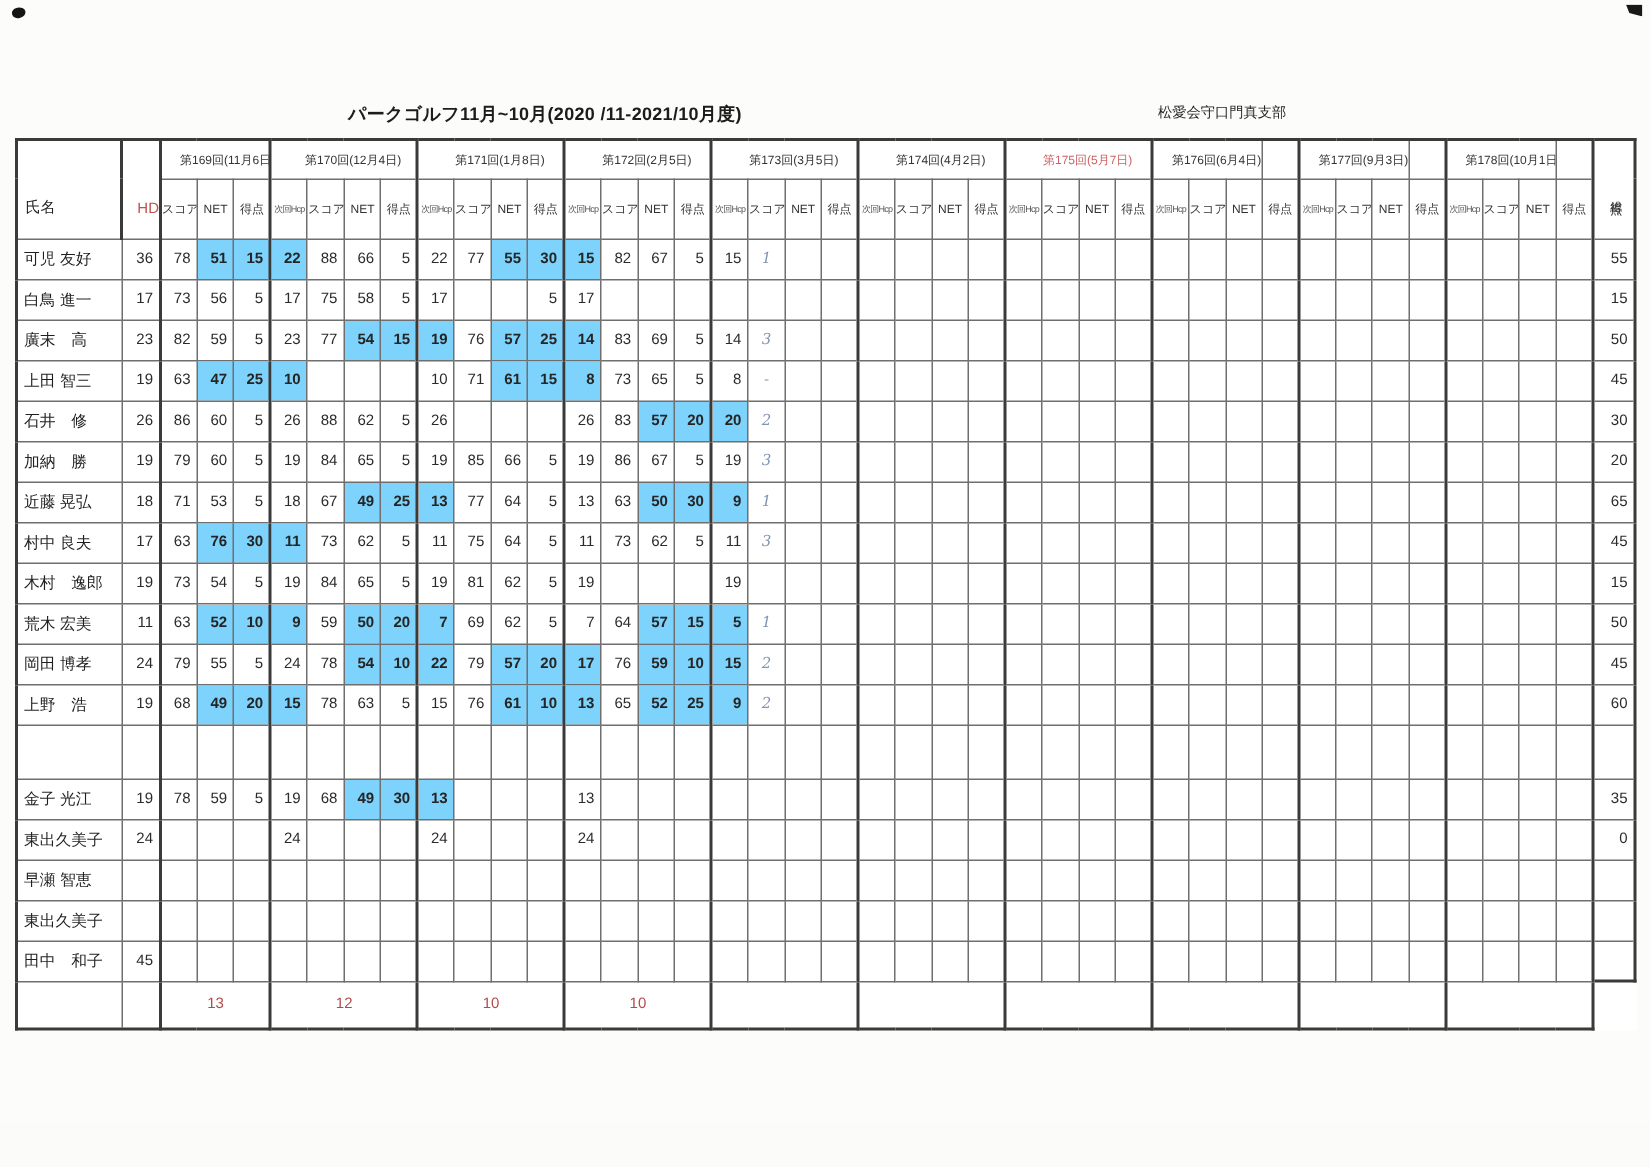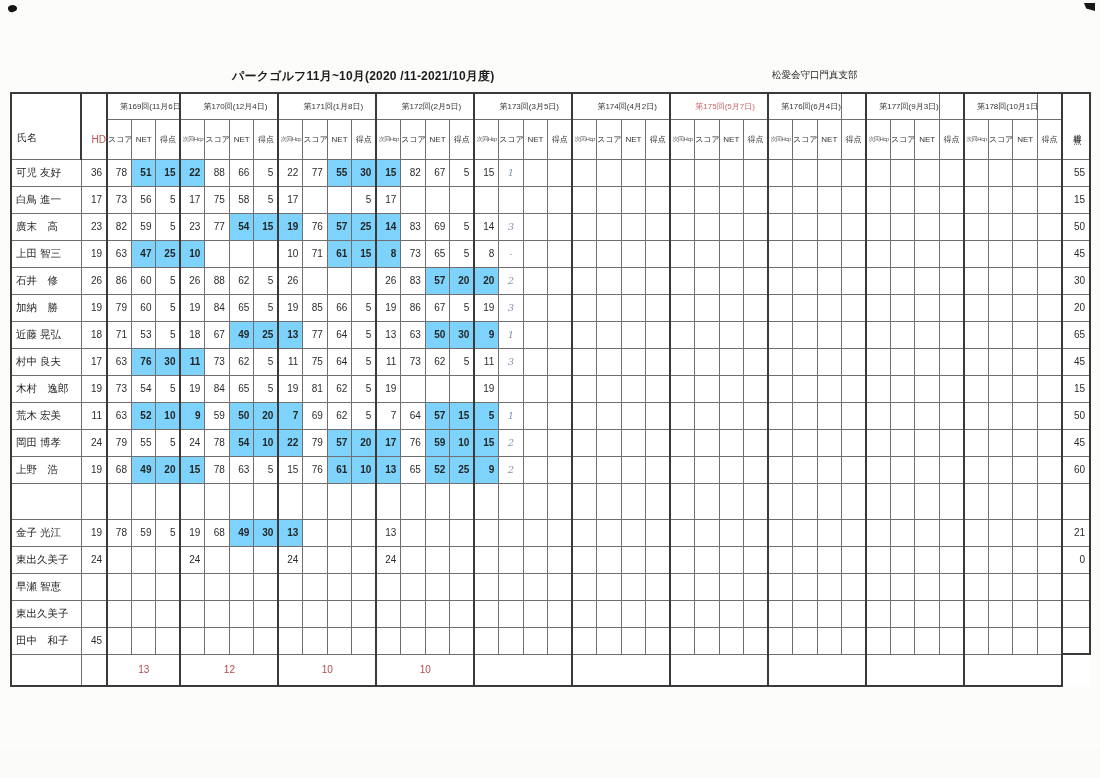--- a/index.html
+++ b/index.html
@@ -783,21 +783,21 @@
           <td class="num"></td>
           <td class="num gend"></td>
           <td class="num"></td>
           <td class="num"></td>
           <td class="num"></td>
           <td class="num gend"></td>
           <td class="num"></td>
           <td class="num"></td>
           <td class="num"></td>
           <td class="num gend"></td>
-          <td class="num outer-r">21</td>
+          <td class="num outer-r">35</td>
         </tr>
         <tr>
           <td class="name first">東出久美子</td>
           <td class="num colend">24</td>
           <td class="num"></td>
           <td class="num"></td>
           <td class="num gend"></td>
           <td class="num">24</td>
           <td class="num"></td>
           <td class="num"></td>

